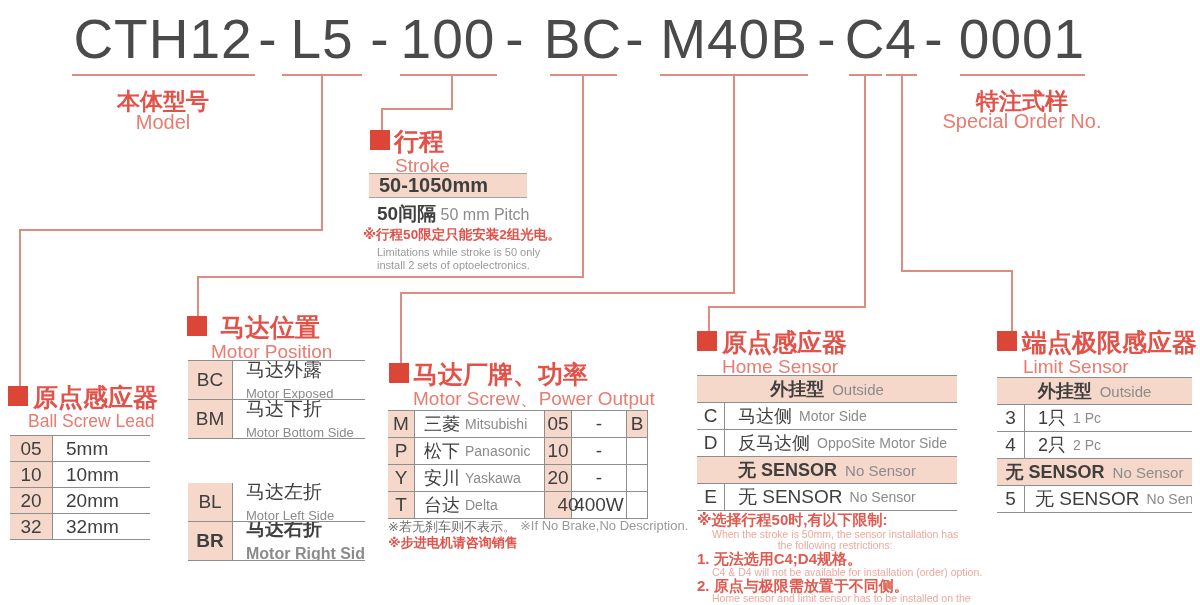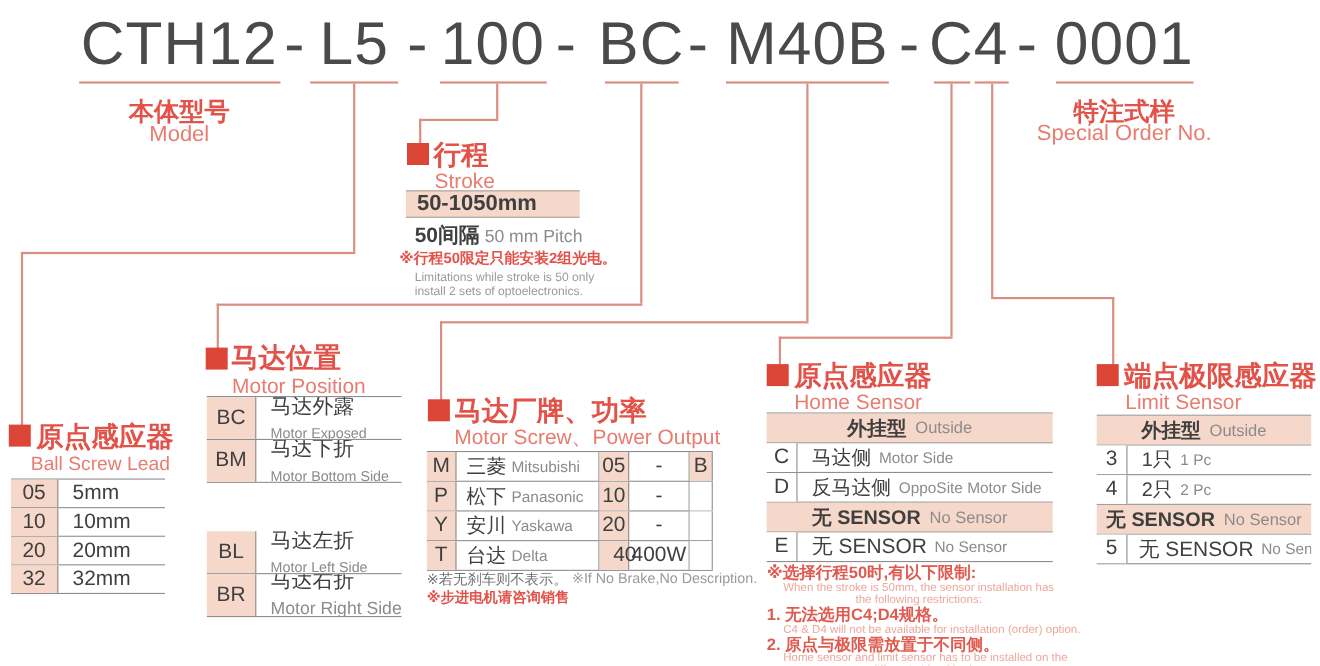--- a/index.html
+++ b/index.html
@@ -138,21 +138,21 @@
       <div class="cell code" style="width:43px;">20</div>
       <div class="cell val" style="flex:1;font-size:19px;color:var(--dark);">20mm</div>
     </div>
     <div class="trow" style="height:26px;">
       <div class="cell code" style="width:43px;">32</div>
       <div class="cell val" style="flex:1;font-size:19px;color:var(--dark);">32mm</div>
     </div>
   </div>
 
   <div class="sq" style="left:187px;top:316px;"></div>
-  <div class="zh-head" style="left:210px;top:314px;font-family:Liberation Serif, serif;">马达位置</div>
+  <div class="zh-head" style="left:220px;top:314px;">马达位置</div>
   <div class="en-head" style="left:211px;top:342px;">Motor Position</div>
   <div class="tbl" style="left:188px;top:360px;width:177px;">
     <div class="trow" style="height:39px;">
       <div class="cell code" style="width:45px;">BC</div>
       <div class="cell val stack" style="flex:1;">
         <span class="cjk" style="font-size:19px;">马达外露</span>
         <span class="lat" style="font-size:13px;">Motor Exposed</span>
       </div>
     </div>
     <div class="trow" style="height:39px;">
@@ -162,21 +162,21 @@
         <span class="lat" style="font-size:13px;">Motor Bottom Side</span>
       </div>
     </div>
     <div class="trow" style="height:39px;margin-top:44px;">
       <div class="cell code" style="width:45px;">BL</div>
       <div class="cell val stack" style="flex:1;">
         <span class="cjk" style="font-size:19px;">马达左折</span>
         <span class="lat" style="font-size:13px;">Motor Left Side</span>
       </div>
     </div>
-    <div class="trow" style="height:39px;">
+    <div class="trow" style="height:39px;font-weight:bold;">
       <div class="cell code" style="width:45px;">BR</div>
       <div class="cell val stack" style="flex:1;">
         <span class="cjk" style="font-size:19px;">马达右折</span>
         <span class="lat" style="font-size:16px;">Motor Right Side</span>
       </div>
     </div>
   </div>
 
   <div class="sq" style="left:389px;top:363px;"></div>
   <div class="zh-head" style="left:413px;top:361px;">马达厂牌、功率</div>

